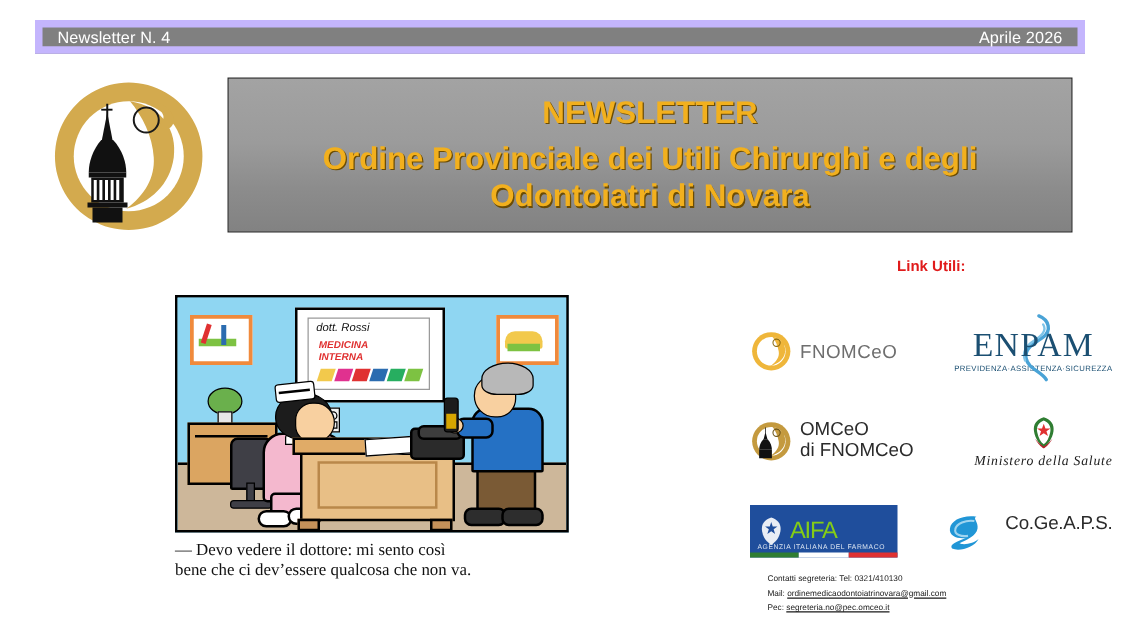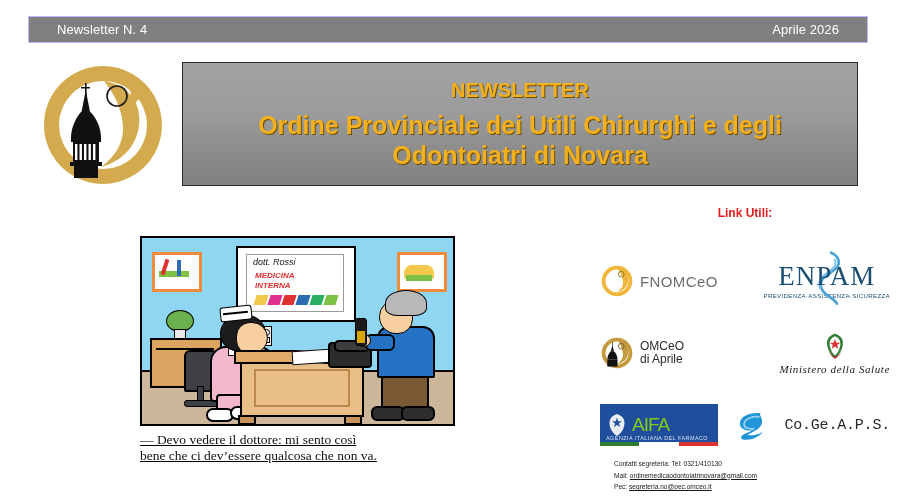--- a/index.html
+++ b/index.html
@@ -17,26 +17,26 @@
   }
 
   
   .topbar {
     position: absolute;
     left: 28px;
     top: 16px;
     width: 840px;
     height: 27px;
     background: #808080;
-    border: 1px solid #c4b5fd;
+    border: 6px solid #c4b5fd;
     box-sizing: border-box;
     display: flex;
     align-items: center;
     justify-content: space-between;
-    padding: 0 28px;
+    padding: 0 12px;
   }
   .topbar span {
     color: #ffffff;
     font-size: 13px;
     letter-spacing: .1px;
     white-space: nowrap;
   }
 
   
   .logo-omceo {
@@ -58,21 +58,21 @@
     box-sizing: border-box;
     background: linear-gradient(180deg,#a3a3a3 0%,#9b9b9b 42%,#8c8c8c 72%,#828282 100%);
     display: flex;
     flex-direction: column;
     align-items: center;
     justify-content: center;
     text-align: center;
   }
   .banner-title {
     color: #f2b01e;
-    font-size: 20px;
+    font-size: 25px;
     font-weight: bold;
     line-height: 1.15;
     text-shadow: 1px 1px 0 #6b4c04;
     margin-bottom: 8px;
   }
   .banner-sub {
     color: #f2b01e;
     font-size: 25px;
     font-weight: bold;
     line-height: 1.2;
@@ -80,21 +80,20 @@
     padding: 0 6px;
   }
 
   
   .cartoon-wrap {
     position: absolute;
     left: 140px;
     top: 236px;
     width: 329px;
     height: 245px;
-    text-decoration: underline;
   }
   .cartoon-frame {
     width: 315px;
     height: 190px;
     border: 2px solid #000;
     box-sizing: border-box;
     position: relative;
     overflow: hidden;
     background: #8fd6f2;
   }
@@ -215,21 +214,21 @@
   }
 
   .mark-circle { width: 34px; height: 34px; flex: 0 0 34px; }
 
   .fnom-text {
     font-size: 15px;
     color: #6e6e6e;
     letter-spacing: .4px;
   }
   .omceo-text {
-    font-size: 12px;
+    font-size: 15px;
     color: #2b2b2b;
     line-height: 1.12;
   }
 
   .enpam {
     display: flex;
     flex-direction: column;
     align-items: center;
     position: relative;
   }
@@ -281,21 +280,21 @@
     letter-spacing: -1px; margin-left: 4px;
     font-family: "Liberation Sans", sans-serif;
   }
   .aifa-sub {
     position:absolute; left:6px; bottom:5px;
     font-size:5.4px; color:#d8e2f0; letter-spacing:.5px; white-space:nowrap;
   }
   .aifa-tri { position:absolute; left:0; bottom:0; width:100%; height:4px; display:flex;}
   .aifa-tri i { flex:1 1 0; }
 
-  .cogeaps { display:flex; align-items:center; gap:16px;font-family:Liberation Mono, monospace; }
+  .cogeaps { display:flex; gap:16px; }
   .cogeaps-mark { width:34px; height:30px; }
   .cogeaps-text { font-size:15px; color:#2b2b2b; letter-spacing:-.2px; }
 
   .contacts {
     position: absolute;
     left: 614px;
     top: 458px;
     font-size: 6.6px;
     color: #1a1a1a;
     line-height: 1.75;
@@ -473,21 +472,21 @@
           <g fill="#111">
             <rect x="14.3" y="7" width="0.7" height="5"></rect>
             <path d="M14.6 11 L16.4 18 L12.8 18 Z"></path>
             <path d="M16.6 18 C19.5 21 20.6 25 20.6 28 L8.6 28 C8.6 25 9.7 21 12.6 18 Z"></path>
             <rect x="8.6" y="28" width="12" height="8"></rect>
           </g>
         </svg>
       </span>
       <span class="omceo-text">
         <span>OMCeO</span><br>
-        <span>di Aprile</span>
+        <span>di FNOMCeO</span>
       </span>
     </div>
 
     <div class="ministero">
       <span class="min-emblem">
         <svg viewBox="0 0 30 32" xmlns="http://www.w3.org/2000/svg">
           <path d="M15 2 C22 4 25 9 24 15 C23 22 19 27 15 30 C11 27 7 22 6 15 C5 9 8 4 15 2 Z" fill="#2f7d32"></path>
           <path d="M15 5 C20 7 22 11 21 16 C20 21 18 25 15 27 C12 25 10 21 9 16 C8 11 10 7 15 5 Z" fill="#ffffff"></path>
           <path d="M15 8 L16.6 12.4 L21.2 12.4 L17.5 15.1 L18.9 19.5 L15 16.8 L11.1 19.5 L12.5 15.1 L8.8 12.4 L13.4 12.4 Z" fill="#e03131"></path>
           <path d="M7 22 C10 27 12 29 15 31 C18 29 20 27 23 22 C20 26 17 28 15 29 C13 28 10 26 7 22 Z" fill="#b3202a"></path>

